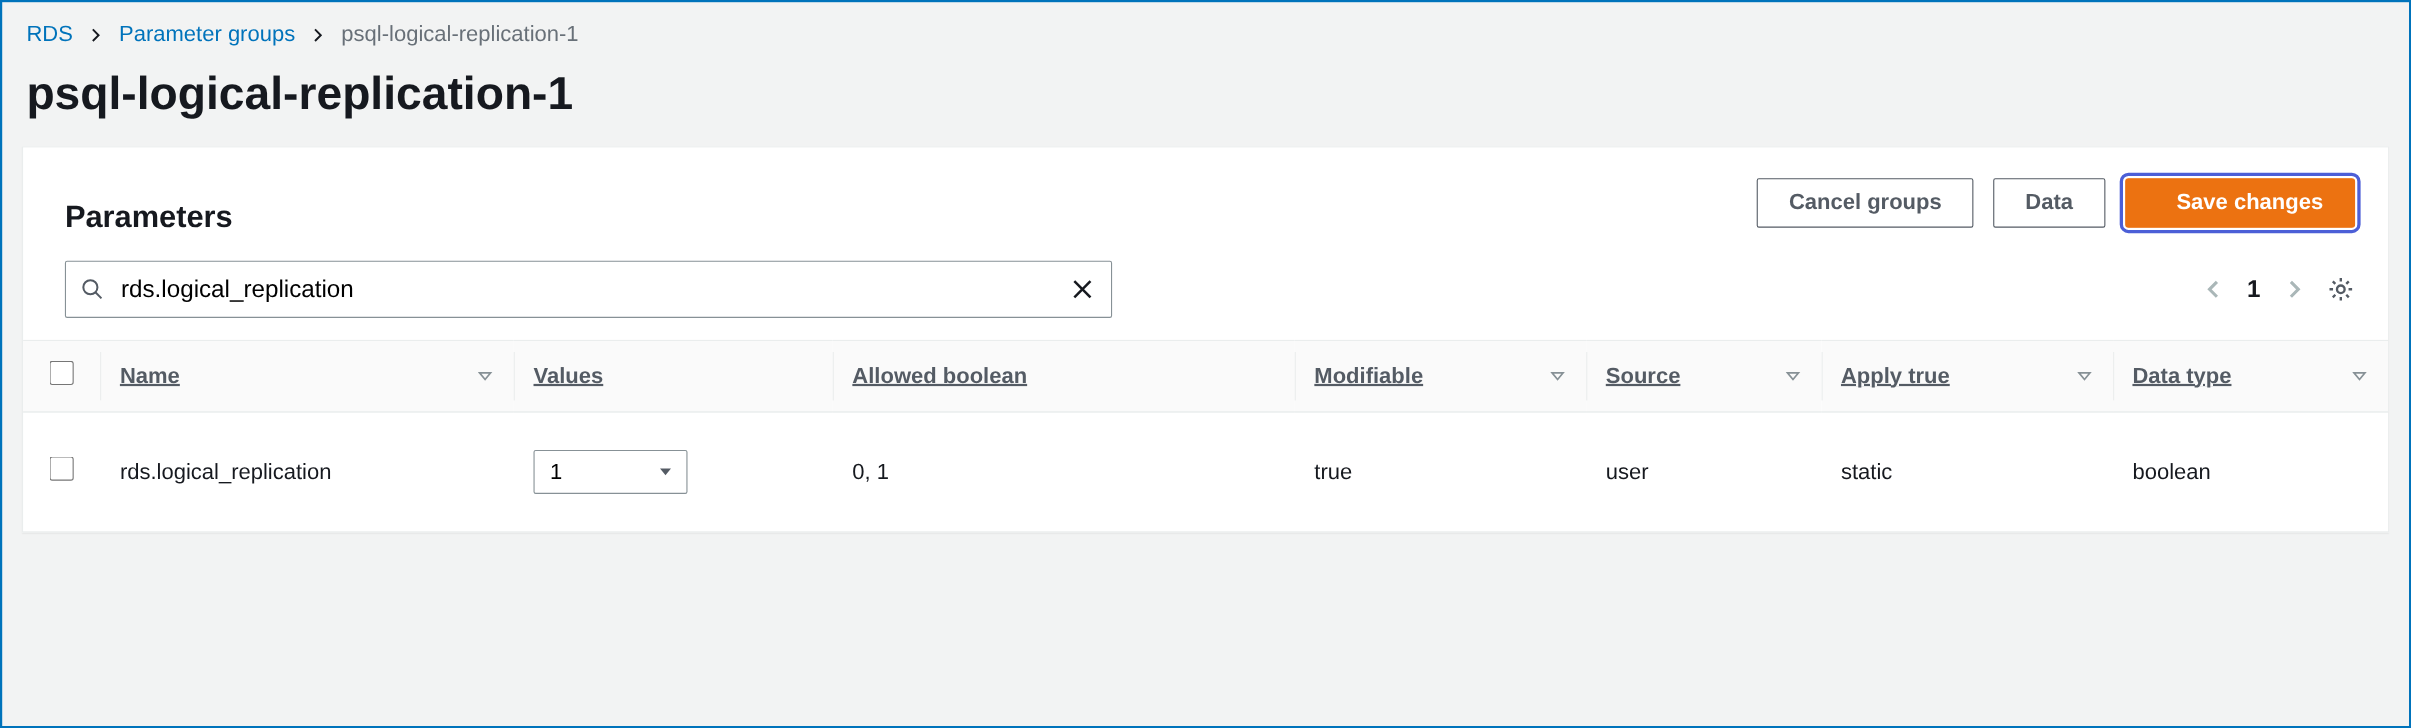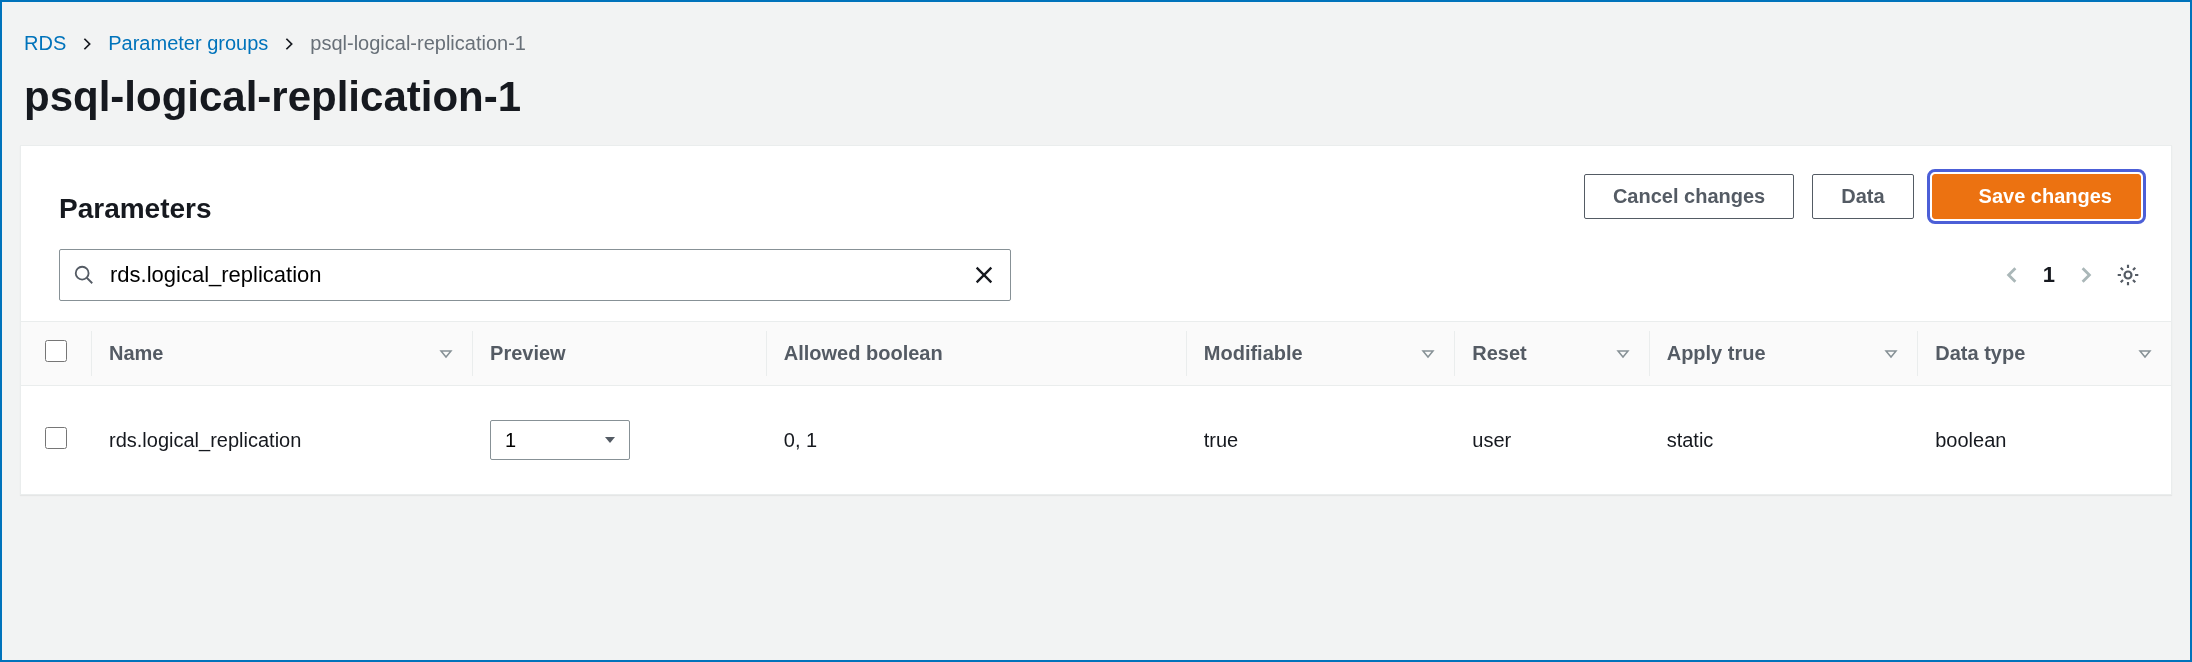--- a/index.html
+++ b/index.html
@@ -9,21 +9,21 @@
     color: #16191f;
     border: 2px solid #0073bb;
     width: 2192px;
     height: 662px;
     overflow: hidden;
   }
   .breadcrumb {
     display: flex;
     align-items: center;
     gap: 14px;
-    padding: 30px 22px 8px 22px;
+    padding: 18px 22px 8px 22px;
     font-size: 20px;
   }
   .breadcrumb a {
     color: #0073bb;
     text-decoration: none;
   }
   .breadcrumb .sep svg { width: 14px; height: 14px; stroke: #687078; }
   .breadcrumb .current { color: #687078; }
   .page-title {
     font-size: 42px;
@@ -126,20 +126,21 @@
     border-top: 1px solid #eaeded;
     border-bottom: 1px solid #eaeded;
     background: #fafafa;
     position: relative;
   }
   table.params thead th .th-inner {
     display: flex;
     align-items: center;
     gap: 10px;
     justify-content: space-between;
+    text-decoration: underline;
   }
   table.params thead th.check { width: 70px; text-align:center; }
   table.params thead th:not(:first-child)::before {
     content: "";
     position: absolute;
     left: 0;
     top: 15%;
     height: 70%;
     width: 1px;
     background: #eaeded;
@@ -194,21 +195,21 @@
   </span>
   <span class="current">psql-logical-replication-1</span>
 </nav>
 
 <h1 class="page-title">psql-logical-replication-1</h1>
 
 <div class="panel">
   <div class="panel-header">
     <div class="panel-title">Parameters</div>
     <div class="panel-actions">
-      <button class="btn">Cancel changes</button>
+      <button class="btn">Cancel groups</button>
       <button class="btn">Data</button>
       <button class="btn primary">Save changes</button>
     </div>
   </div>
 
   <div class="toolbar">
     <div class="search-wrap">
       <span class="search-icon">
         <svg width="22" height="22" viewBox="0 0 24 24">
             <circle cx="10" cy="10" r="7" fill="none" stroke="#545b64" stroke-width="2"></circle>
@@ -256,41 +257,41 @@
             <span>Name</span>
             <span class="sort-icon">
                 <svg width="16" height="16" viewBox="0 0 16 16">
                   <path d="M3 5l5 6 5-6z" stroke-width="1.5"></path>
                 </svg>
               </span>
           </div>
         </th>
         <th>
           <div class="th-inner">
-            <span>Preview</span>
+            <span>Values</span>
           </div>
         </th>
         <th style="width:420px">
           <div class="th-inner">
             <span>Allowed boolean</span>
           </div>
         </th>
         <th>
           <div class="th-inner">
             <span>Modifiable</span>
             <span class="sort-icon">
                 <svg width="16" height="16" viewBox="0 0 16 16">
                   <path d="M3 5l5 6 5-6z" stroke-width="1.5"></path>
                 </svg>
               </span>
           </div>
         </th>
         <th>
           <div class="th-inner">
-            <span>Reset</span>
+            <span>Source</span>
             <span class="sort-icon">
                 <svg width="16" height="16" viewBox="0 0 16 16">
                   <path d="M3 5l5 6 5-6z" stroke-width="1.5"></path>
                 </svg>
               </span>
           </div>
         </th>
         <th>
           <div class="th-inner">
             <span>Apply true</span>

